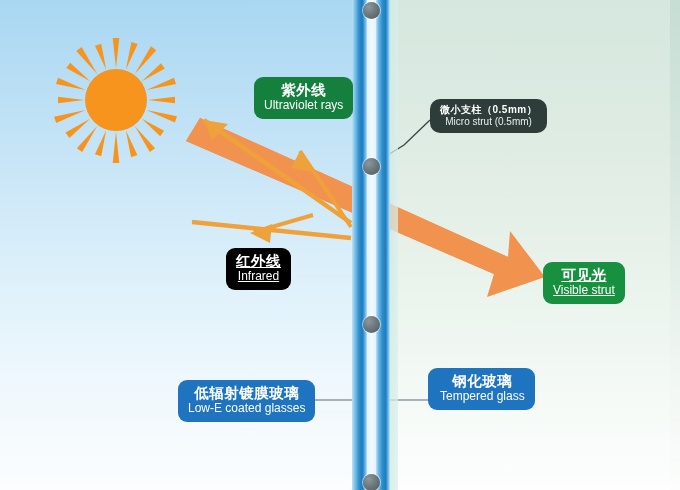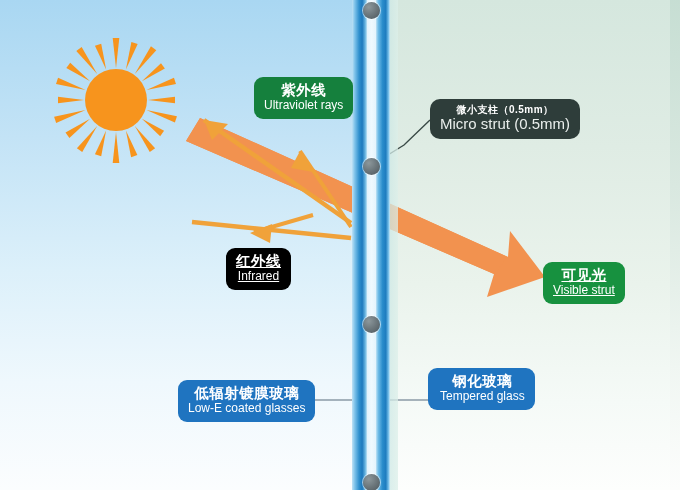--- a/index.html
+++ b/index.html
@@ -77,21 +77,21 @@
     white-space: nowrap;
   }
   .label .cn { display: block; font-size: 14.5px; font-weight: bold; letter-spacing: .5px; }
   .label .en { display: block; font-size: 12px; font-weight: normal; margin-top: 1px; }
 
   .lbl-uv      { left: 222px; top: 77px;  background: #15803d; margin-left: 32px; }
   .lbl-ir      { left: 226px; top: 248px; background: #000000; text-decoration: underline; }
   .lbl-vis     { left: 543px; top: 262px; background: #17913f; text-decoration: underline; }
   .lbl-strut   { left: 430px; top: 99px;  background: #2e3d3a; border-radius: 10px; }
   .lbl-strut .cn { font-size: 10px; }
-  .lbl-strut .en { font-size: 15px; color: #e9eeec; }
+  .lbl-strut .en { font-size: 10px; color: #e9eeec; }
   .lbl-lowe    { left: 178px; top: 380px; background: #1f74c0; }
   .lbl-temp    { left: 428px; top: 368px; background: #1f74c0; padding-left: 12px; }
 </style>
 </head>
 <body>
 
 <div id="stage">
 
   <div class="bg-left"></div>
   <div class="bg-right"></div>

